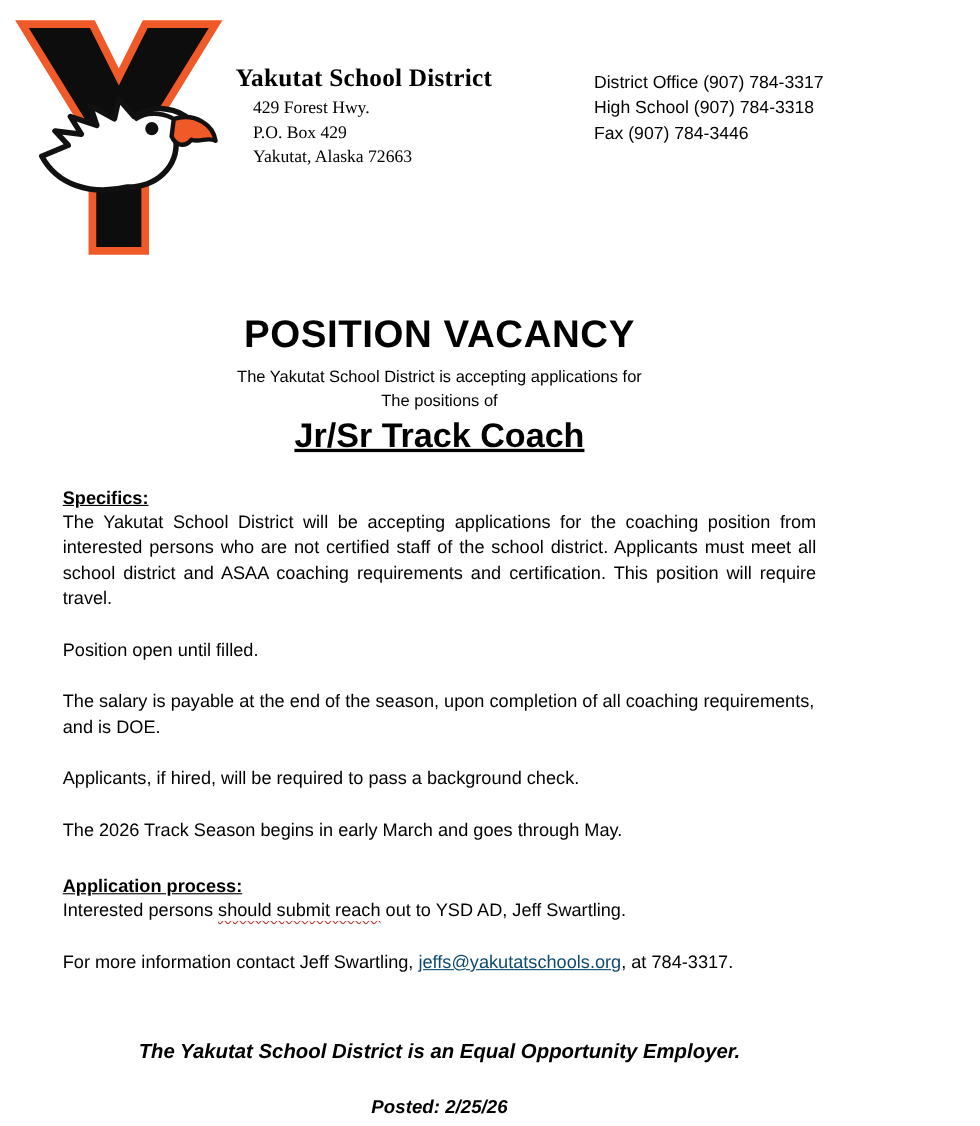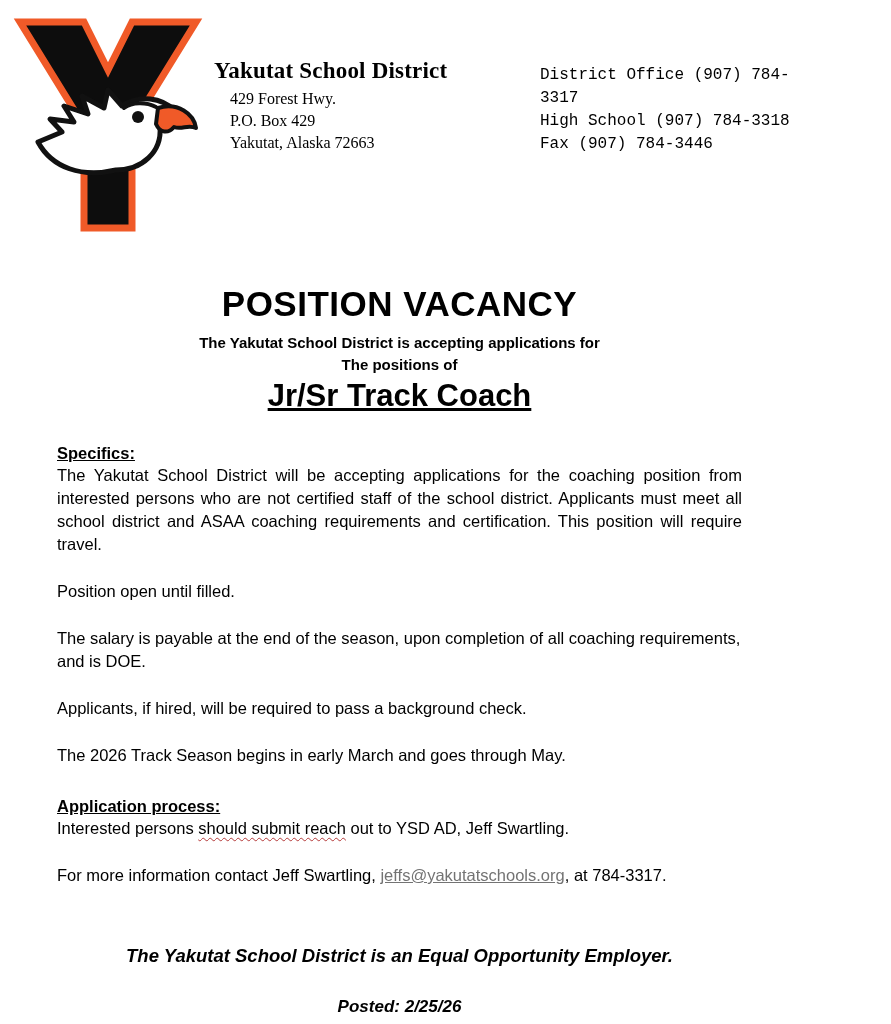--- a/index.html
+++ b/index.html
@@ -23,34 +23,34 @@
     position: absolute; left: 214px; top: 58px;
     font-family: "Liberation Serif", serif;
   }
   .district-name {
     font-size: 23px; font-weight: bold; letter-spacing: 0.2px;
   }
   .addr-lines { margin-top: 4px; padding-left: 16px; }
   .addr-lines div { font-size: 16px; line-height: 22px; }
   .lh-right {
     position: absolute; left: 540px; top: 64px;
-    font-family: Liberation Mono, monospace;
+    font-family: Liberation Sans, sans-serif;
   }
   .lh-right div { font-size: 16px; line-height: 23px; }
 
   
   .content { padding: 0 57px; }
   .doc-title {
     margin-top: 36px;
     text-align: center;
     font-size: 35px;
     font-weight: bold;
     letter-spacing: 0.5px;
   }
-  .doc-sub { text-align: center; font-size: 15px; font-weight: bold; line-height: 22px; }
+  .doc-sub { text-align: center; font-size: 15px; font-weight: normal; line-height: 22px; }
   .doc-sub.first { margin-top: 8px; }
   .position-title {
     text-align: center;
     font-size: 31px;
     font-weight: bold;
     margin-top: 2px;
     text-decoration: underline;
   }
 
   .section-heading {
@@ -68,21 +68,21 @@
   p.spaced { margin-top: 24px; }
 
   .wavy {
     text-decoration-line: underline;
     text-decoration-style: wavy;
     text-decoration-color: #b43a3a;
     text-decoration-thickness: 1px;
     text-underline-offset: 3px;
   }
   .email-link {
-    color: #737373;
+    color: #0c4a6e;
     text-decoration: underline;
     cursor: pointer;
   }
 
   .footer-eoe {
     margin-top: 58px;
     text-align: center;
     font-size: 18.5px;
     font-weight: bold;
     font-style: italic;

